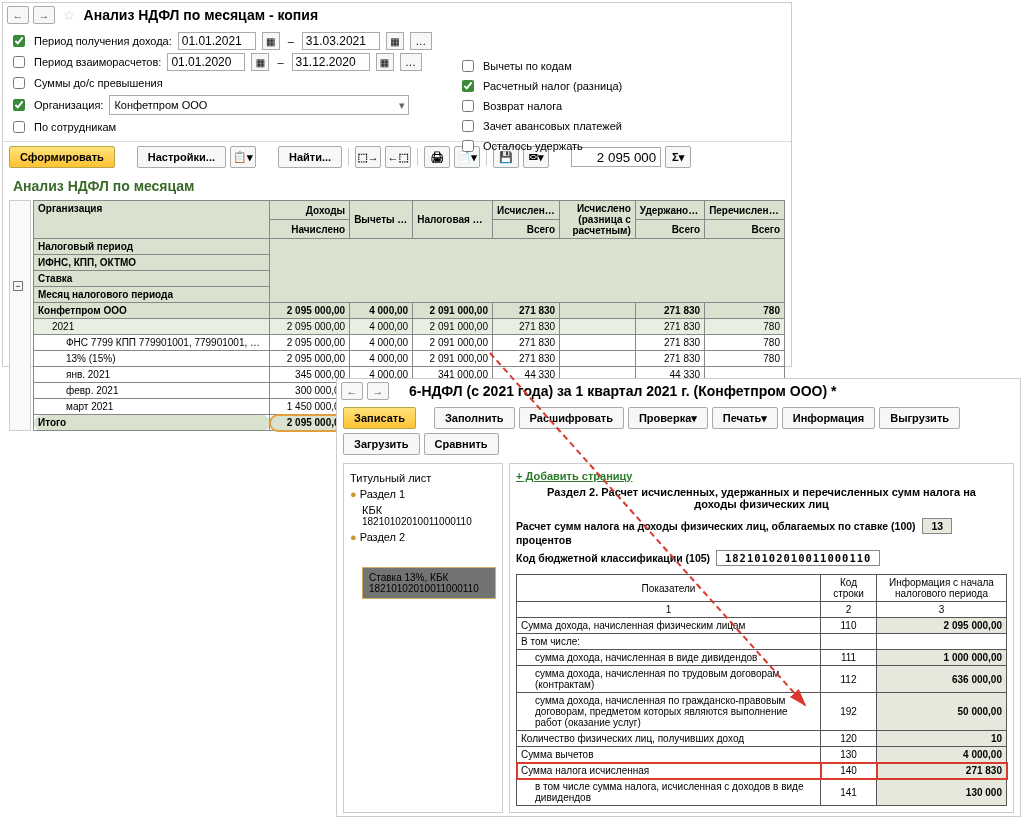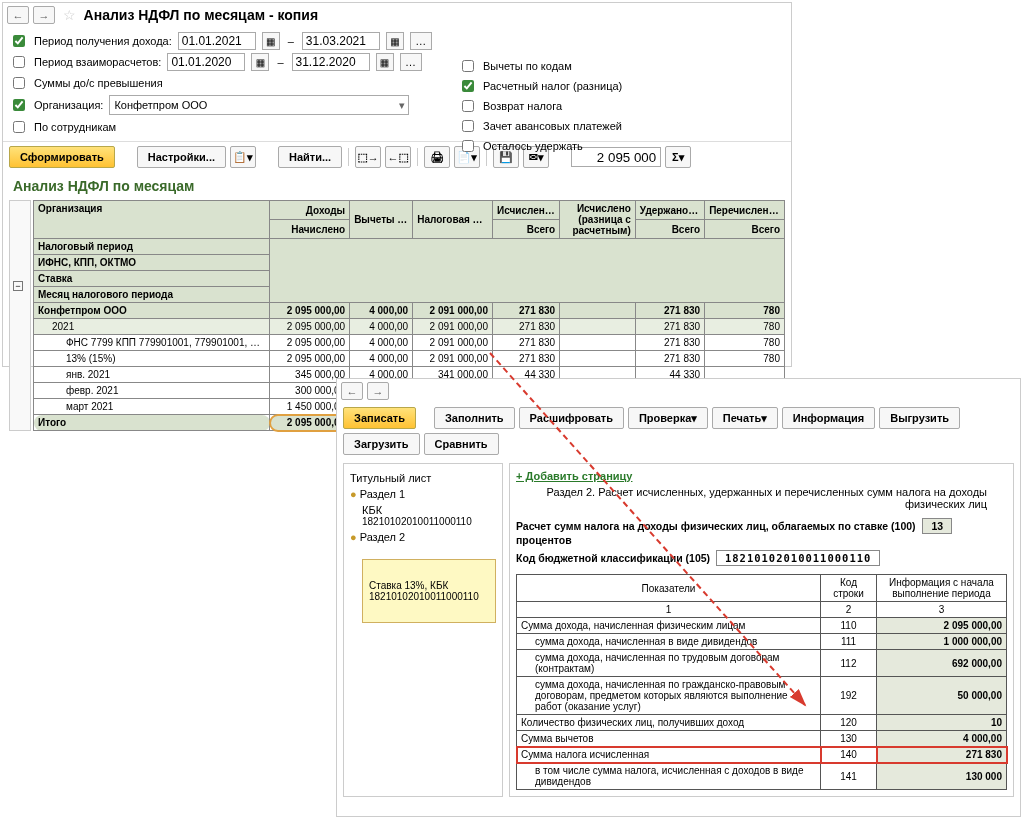--- a/index.html
+++ b/index.html
@@ -102,28 +102,28 @@
   .info-line { padding:2px 10px; font-size:11px; color:#333;}
   .info-line a { color:#2a5aa8; text-decoration:underline;}
   .status-link { color:#2a5aa8; text-decoration:underline; padding:2px 10px; display:inline-block;}
   .p2-body { display:flex; padding:4px 6px; gap:6px;}
   .p2-left {
     width:160px; border:1px solid #ccc; padding:6px; font-size:11px;
   }
   .tree-item { padding:2px 0; }
   .tree-item.sub { padding-left:12px; }
   .kbk-box {
-    background:#fef9c3; border:1px solid #d0b060; padding:20px 6px;
-    font-size:10px; margin-top:12px;
+    background:#737373; border:1px solid #d0b060; padding:4px 6px;
+    font-size:10px; margin-top:20px;
   }
   .bullet { color:#c79a2a; margin-right:3px;}
   .p2-right { flex:1; border:1px solid #ccc; padding:6px; position:relative;}
   .add-page { color:#2a7a2a; text-decoration:underline;font-weight:bold;}
   .section-title {
-    text-align:right; font-weight:normal; padding:4px 20px 8px;
+    text-align:center; font-weight:bold; padding:4px 20px 8px;
     font-size:11px;
   }
   .rate-line { font-weight:bold; font-size:10.5px; }
   .rate-box {
     display:inline-block; border:1px solid #888; background:#e5e9dc;
     padding:1px 8px; margin:0 4px;
   }
   .kbk-line { font-weight:bold; font-size:10.5px; margin:4px 0 8px;}
   .kbk-input {
     display:inline-block; border:1px solid #888; padding:1px 8px;
@@ -383,20 +383,21 @@
         </tbody>
     </table>
   </div>
 </div>
 
 <div class="panel2">
   <div class="titlebar">
     <div class="nav-btn">←</div>
     <div class="nav-btn">→</div>
     <span style="width:10px;"></span>
+    <span class="p2-title">6-НДФЛ (с 2021 года) за 1 квартал 2021 г. (Конфетпром ООО) *</span>
   </div>
   <div class="p2-toolbar">
     <div class="btn">Записать</div>
     <div style="width:10px;"></div>
     <div class="btn grey">Заполнить</div>
     <div class="btn grey">Расшифровать</div>
     <div class="btn grey"><span>Проверка</span> ▾</div>
     <div class="btn grey"><span>Печать</span> ▾</div>
     <div class="btn grey">Информация</div>
     <div class="btn grey">Выгрузить</div>
@@ -432,43 +433,48 @@
       <div class="kbk-line">
         <span>Код бюджетной классификации  (105)</span>
         &nbsp;<span class="kbk-input">18210102010011000110</span>
       </div>
 
       <table class="section2">
         <thead>
           <tr>
             <th>Показатели</th>
             <th style="width:56px;">Код строки</th>
-            <th style="width:130px;">Информация с начала выполнение периода</th>
+            <th style="width:130px;">Информация с начала налогового периода</th>
           </tr>
           <tr>
             <th>1</th>
             <th>2</th>
             <th>3</th>
           </tr>
         </thead>
         <tbody id="section2-body">
             <tr>
               <td class="" style="">Сумма дохода, начисленная физическим лицам</td>
               <td class="code">110</td>
               <td class="val">2 095 000,00</td>
             </tr>
             <tr>
+              <td class="" style="">В том числе:</td>
+              <td class="code"></td>
+              <td></td>
+            </tr>
+            <tr>
               <td class="ind" style="">сумма дохода, начисленная в виде дивидендов</td>
               <td class="code">111</td>
               <td class="val">1 000 000,00</td>
             </tr>
             <tr>
               <td class="ind" style="">сумма дохода, начисленная по трудовым договорам (контрактам)</td>
               <td class="code">112</td>
-              <td class="val">692 000,00</td>
+              <td class="val">636 000,00</td>
             </tr>
             <tr>
               <td class="ind" style="white-space:normal;">сумма дохода, начисленная по гражданско-правовым договорам, предметом которых являются выполнение работ (оказание услуг)</td>
               <td class="code">192</td>
               <td class="val">50 000,00</td>
             </tr>
             <tr>
               <td class="" style="">Количество физических лиц, получивших доход</td>
               <td class="code">120</td>
               <td class="val">10</td>

